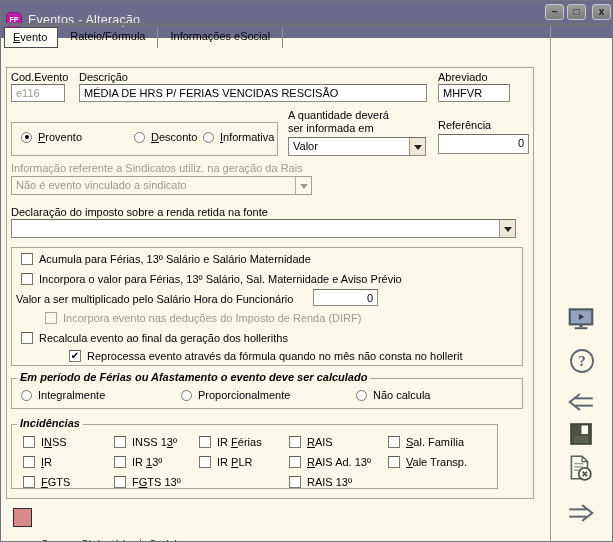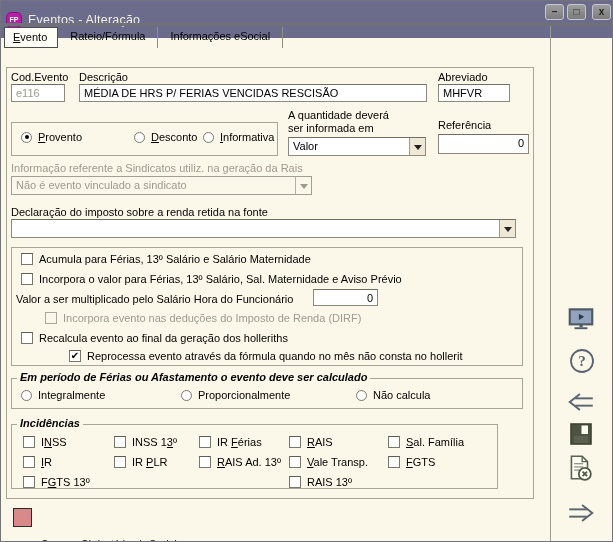--- a/index.html
+++ b/index.html
@@ -239,20 +239,24 @@
     <div class="cb">
         <span class="box"></span>
         <span><span></span><u>S</u><span>al. Família</span></span>
       </div>
     <div class="cb">
         <span class="box"></span>
         <span><span></span><u>I</u><span>R</span></span>
       </div>
     <div class="cb">
         <span class="box"></span>
+        <span><span>IR </span><u>1</u><span>3º</span></span>
+      </div>
+    <div class="cb">
+        <span class="box"></span>
         <span><span>IR </span><u>P</u><span>LR</span></span>
       </div>
     <div class="cb">
         <span class="box"></span>
         <span><span></span><u>R</u><span>AIS Ad. 13º</span></span>
       </div>
     <div class="cb">
         <span class="box"></span>
         <span><span></span><u>V</u><span>ale Transp.</span></span>
       </div>

